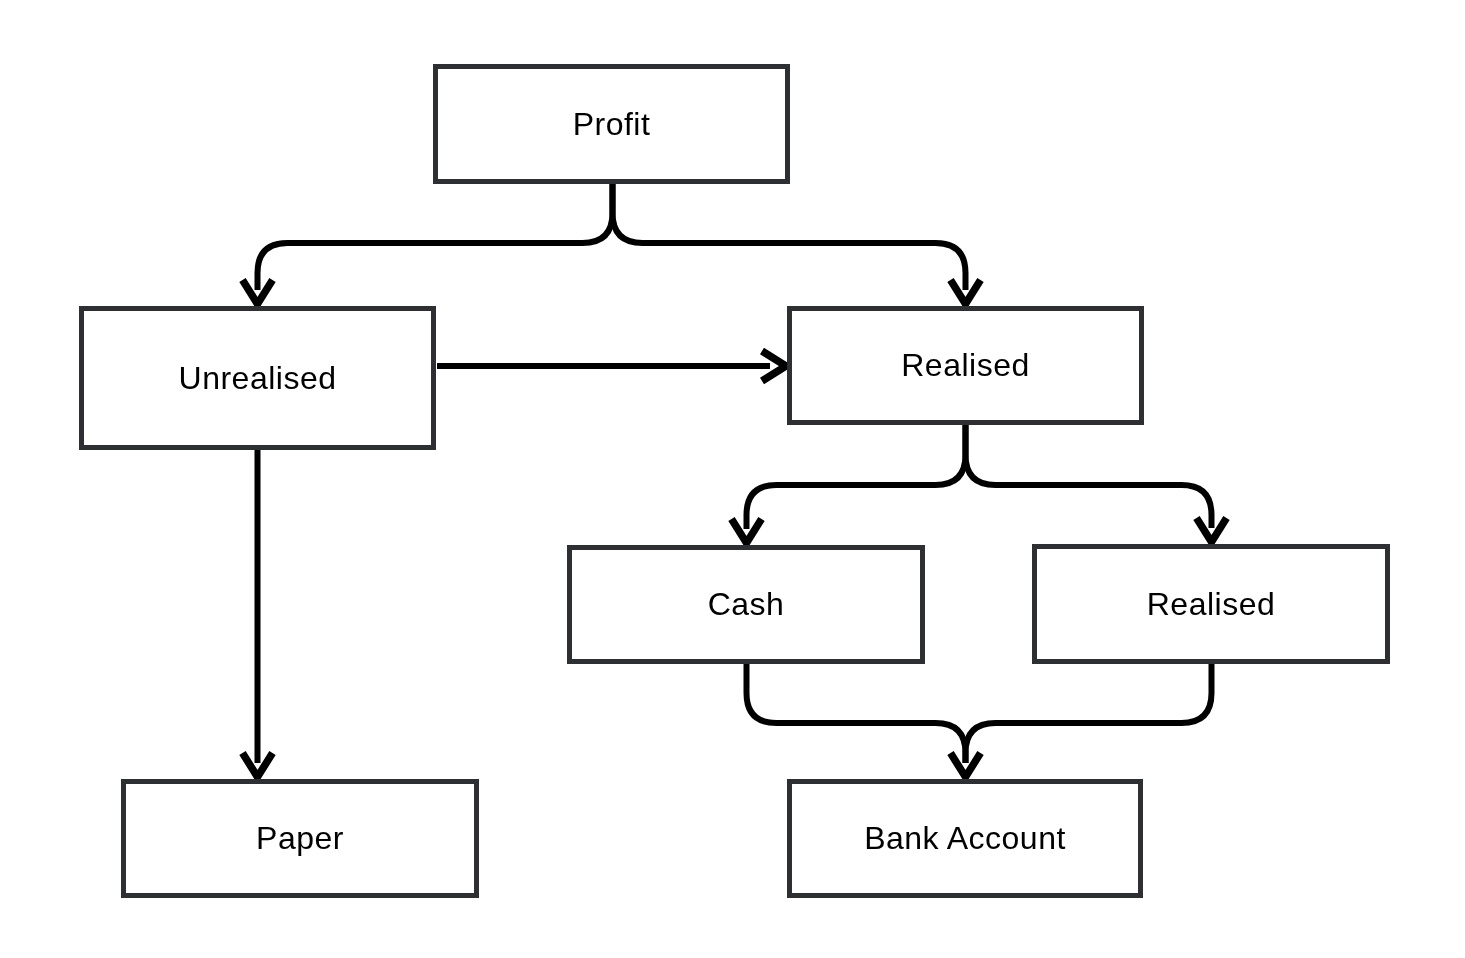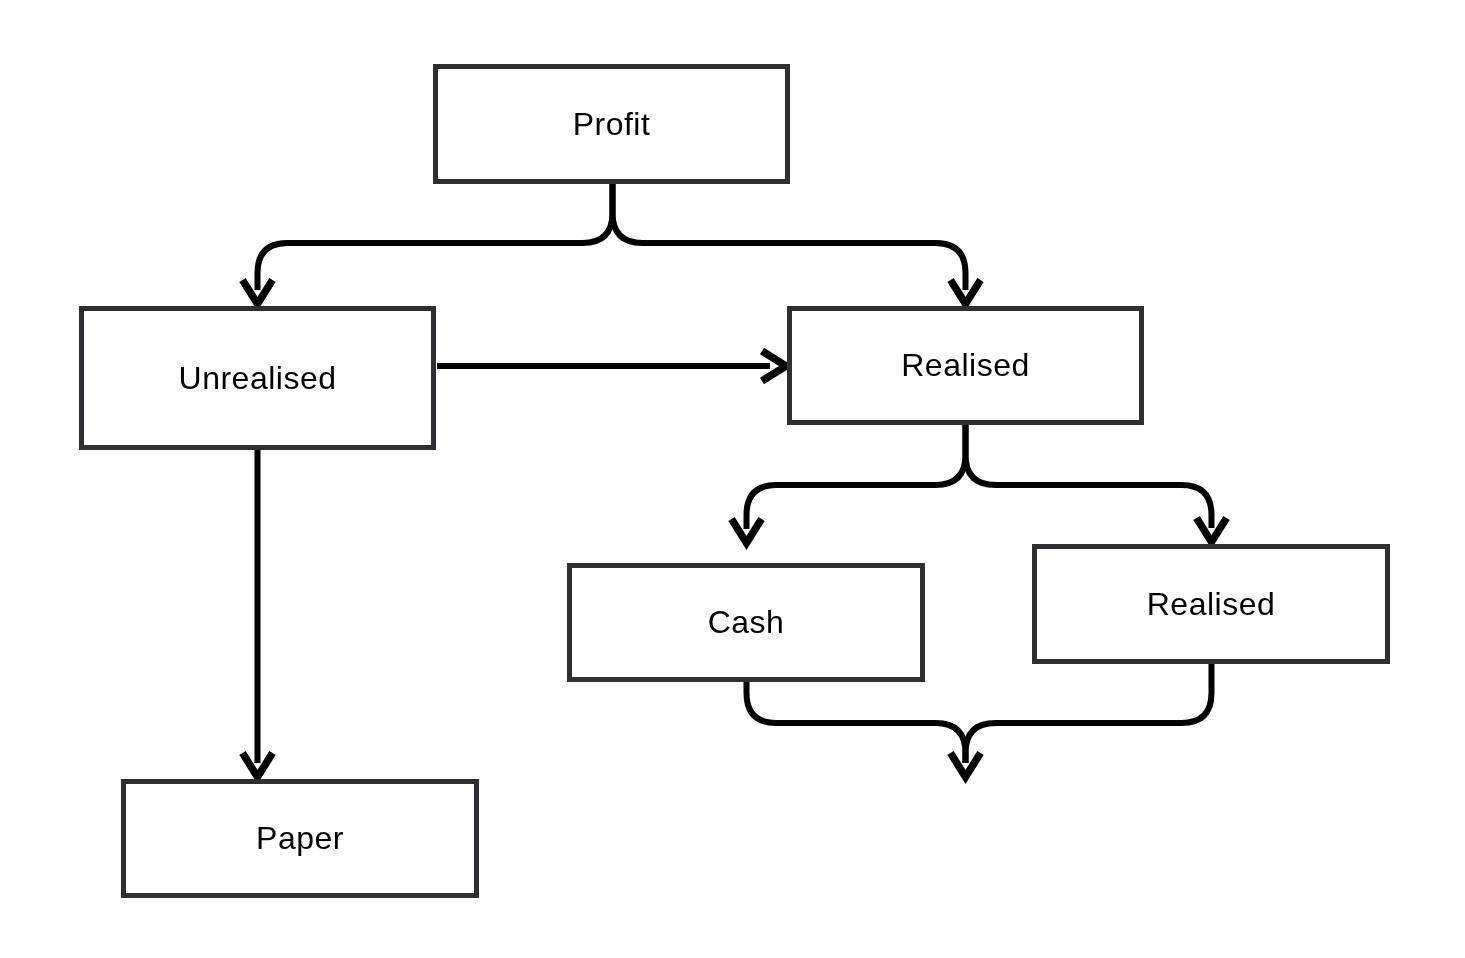--- a/index.html
+++ b/index.html
@@ -48,21 +48,21 @@
   .node-label {
     font-size: 32px;
     color: #000000;
     letter-spacing: 0.5px;
     white-space: nowrap;
   }
   
   .n-profit   { left: 433px;  top: 64px;  width: 357px; height: 120px; }
   .n-unreal   { left: 79px;   top: 306px; width: 357px; height: 144px; }
   .n-real     { left: 787px;  top: 306px; width: 357px; height: 119px; }
-  .n-cash     { left: 567px;  top: 545px; width: 358px; height: 119px; margin-top: 18px; }
+  .n-cash     { left: 567px;  top: 545px; width: 358px; height: 119px; }
   .n-cashflow { left: 1032px; top: 544px; width: 358px; height: 120px; }
   .n-paper    { left: 79px;   top: 779px; width: 358px; height: 119px; margin-left: 42px; }
   .n-bank     { left: 787px;  top: 779px; width: 356px; height: 119px; }
 </style>
 </head>
 <body>
 
 <div class="canvas">
 
   <svg class="edges-layer" viewBox="0 0 1465 958">
@@ -109,14 +109,17 @@
   </div>
 
   <div class="node n-cashflow">
     <span class="node-label">Realised</span>
   </div>
 
   <div class="node n-paper">
     <span class="node-label">Paper</span>
   </div>
 
+  <div class="node n-bank">
+    <span class="node-label">Bank Account</span>
+  </div>
 
 </div>
 
 </body></html>

